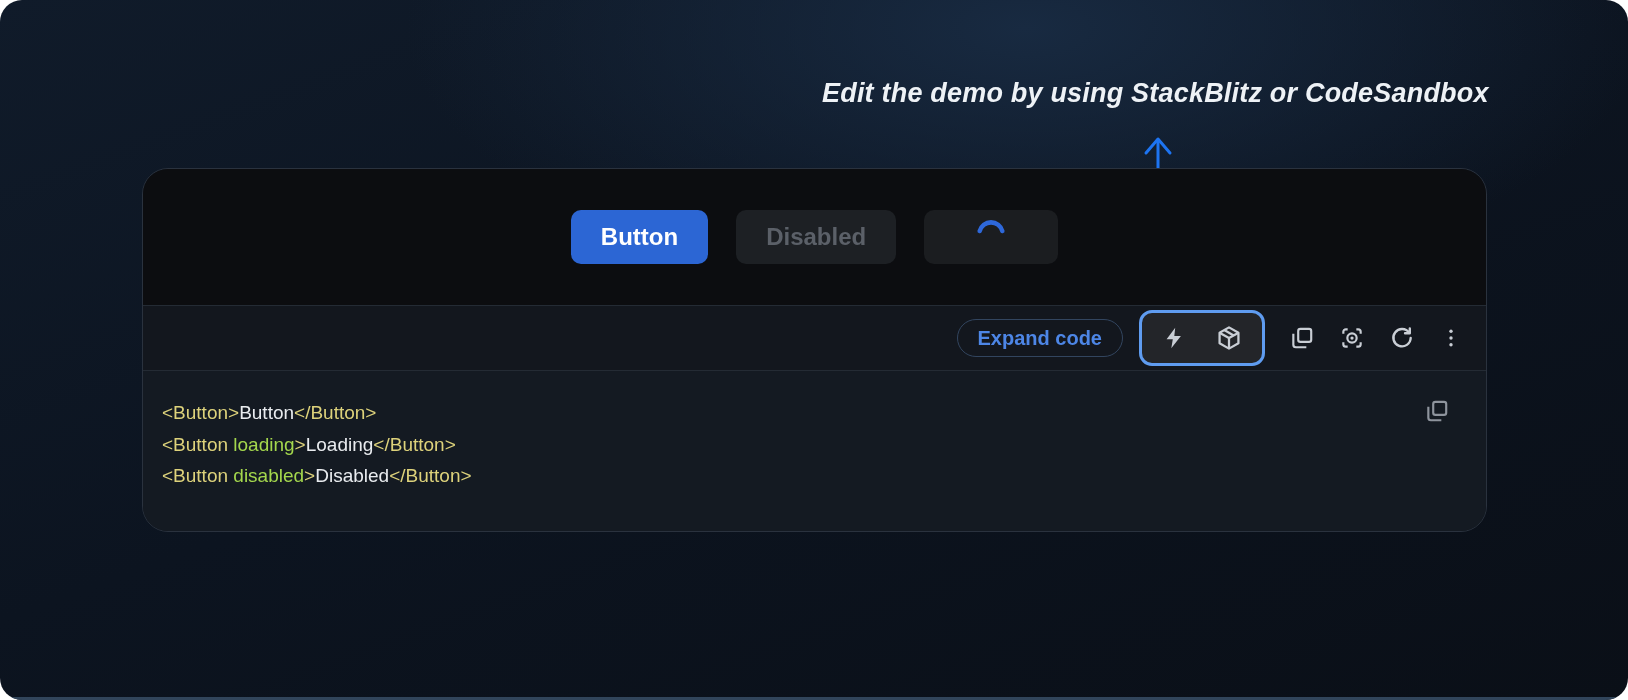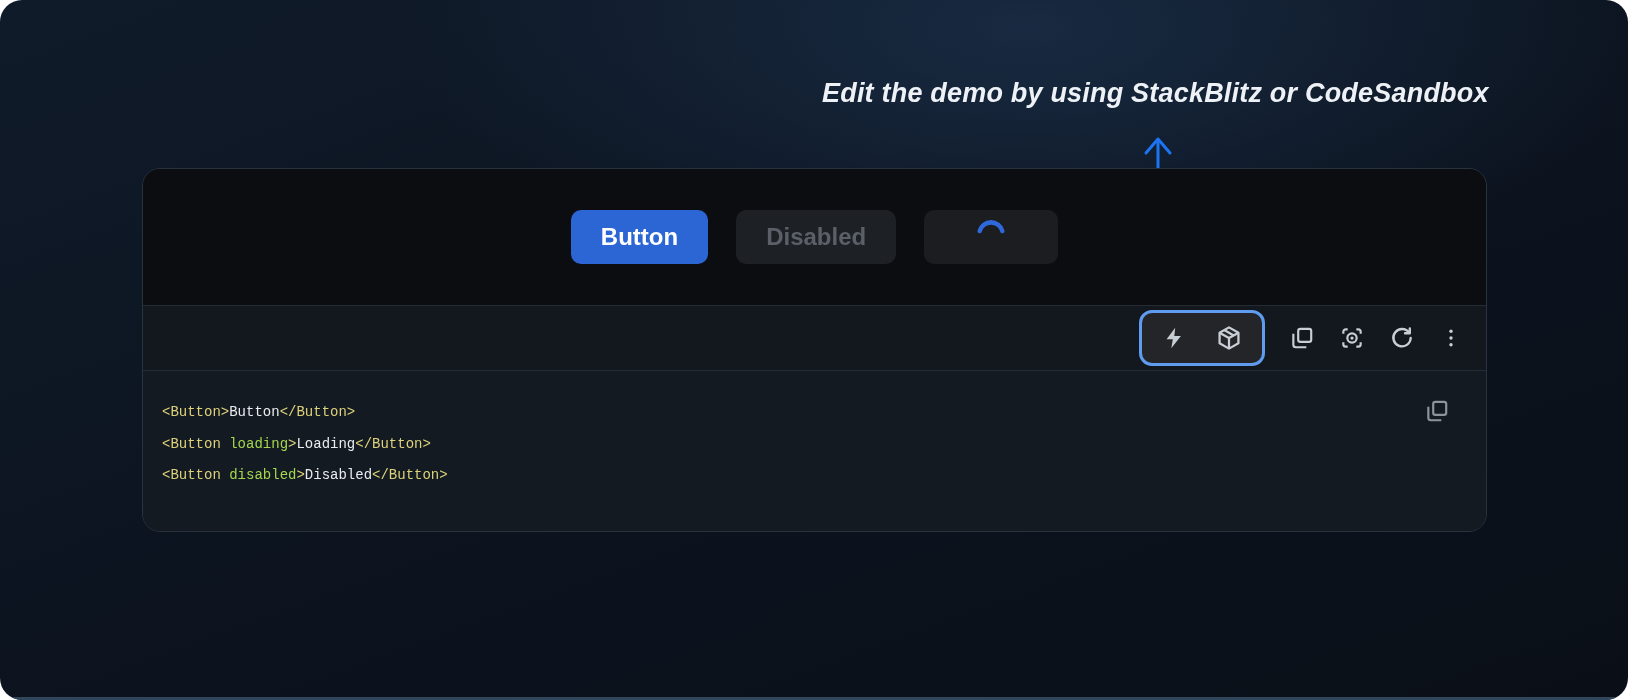--- a/index.html
+++ b/index.html
@@ -22,21 +22,21 @@
   .annotation{
     position:absolute;left:822px;top:78px;
     font-size:27px;font-weight:700;color:#eef2f6;letter-spacing:.2px;
     white-space:nowrap;
     font-style:italic;
   }
   .arrow-overlay{position:absolute;inset:0;pointer-events:none;}
   
   .card{
     position:absolute;left:142px;top:168px;width:1345px;height:364px;
-    border:1px solid #2a323e;border-radius:18px;
+    border:1px solid #2a323e;border-radius:26px;
     display:flex;flex-direction:column;overflow:hidden;
     background:#141a22;
   }
   .demo-area{
     height:136px;flex:none;background:#0c0d10;
     display:flex;align-items:center;justify-content:center;gap:28px;
   }
   .btn{
     height:54px;border:none;border-radius:10px;
     font-family:"Liberation Sans", sans-serif;
@@ -74,22 +74,22 @@
   }
   .toolbar .icon-btn{margin-left:24px;}
   .toolbar .sandbox-group .icon-btn{margin-left:0;}
   .icon-btn svg{display:block;}
   
   .code-area{
     flex:1;background:#141a22;position:relative;
     padding:26px 70px 24px 19px;
   }
   .code-line{
-    font-family:Liberation Mono, monospace;
-    font-size:14px;line-height:31.5px;white-space:pre;
+    font-family:Liberation Sans, sans-serif;
+    font-size:19px;line-height:31.5px;white-space:pre;
   }
   .code-copy{position:absolute;top:27px;right:36px;color:#8e949d;}
 </style>
 </head>
 <body>
 
 <div id="app">
 
   <div class="annotation">Edit the demo by using StackBlitz or CodeSandbox</div>
 
@@ -107,20 +107,21 @@
       <button class="btn btn-loading">
         <span>
           <svg width="30" height="30" viewBox="0 0 30 30">
             <path d="M3.7 12 A 11.7 11.7 0 0 1 26.3 12" fill="none" stroke="#2e68da" stroke-width="4.6" stroke-linecap="round"></path>
           </svg>
         </span>
       </button>
     </div>
 
     <div class="toolbar">
+      <button class="expand-pill">Expand code</button>
 
       <div class="sandbox-group">
         <button class="icon-btn">
           <svg width="24" height="24" viewBox="0 0 24 24" fill="currentColor">
             <path d="M13.2 1.8 L4.6 13.3 h6.2 L9.3 22.2 18.9 9.9 h-6.6 Z"></path>
           </svg>
         </button>
         <button class="icon-btn">
           <svg width="26" height="26" viewBox="0 0 24 24" fill="none" stroke="currentColor" stroke-width="2.1" stroke-linejoin="round">
             <path d="M12 2.2 L20.7 7.1 V16.9 L12 21.8 L3.3 16.9 V7.1 Z"></path>

